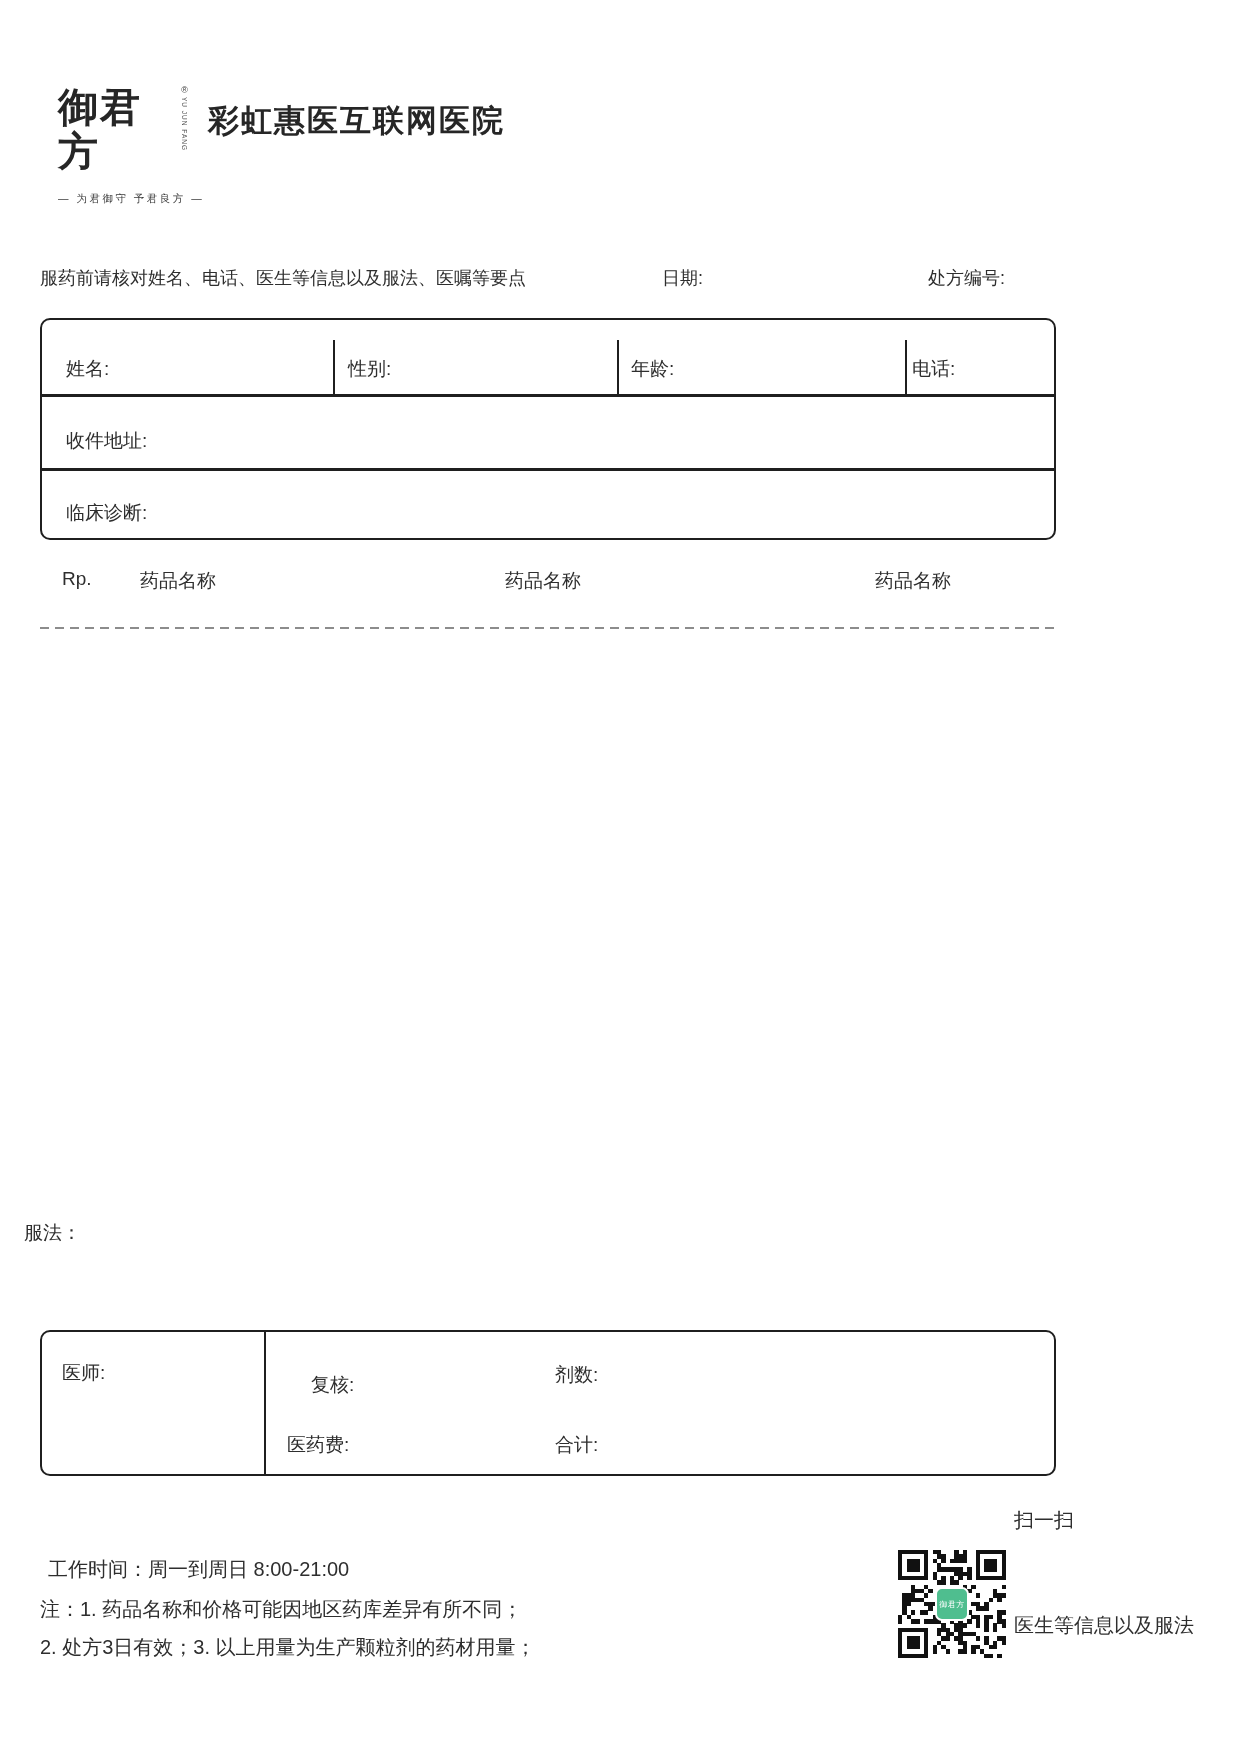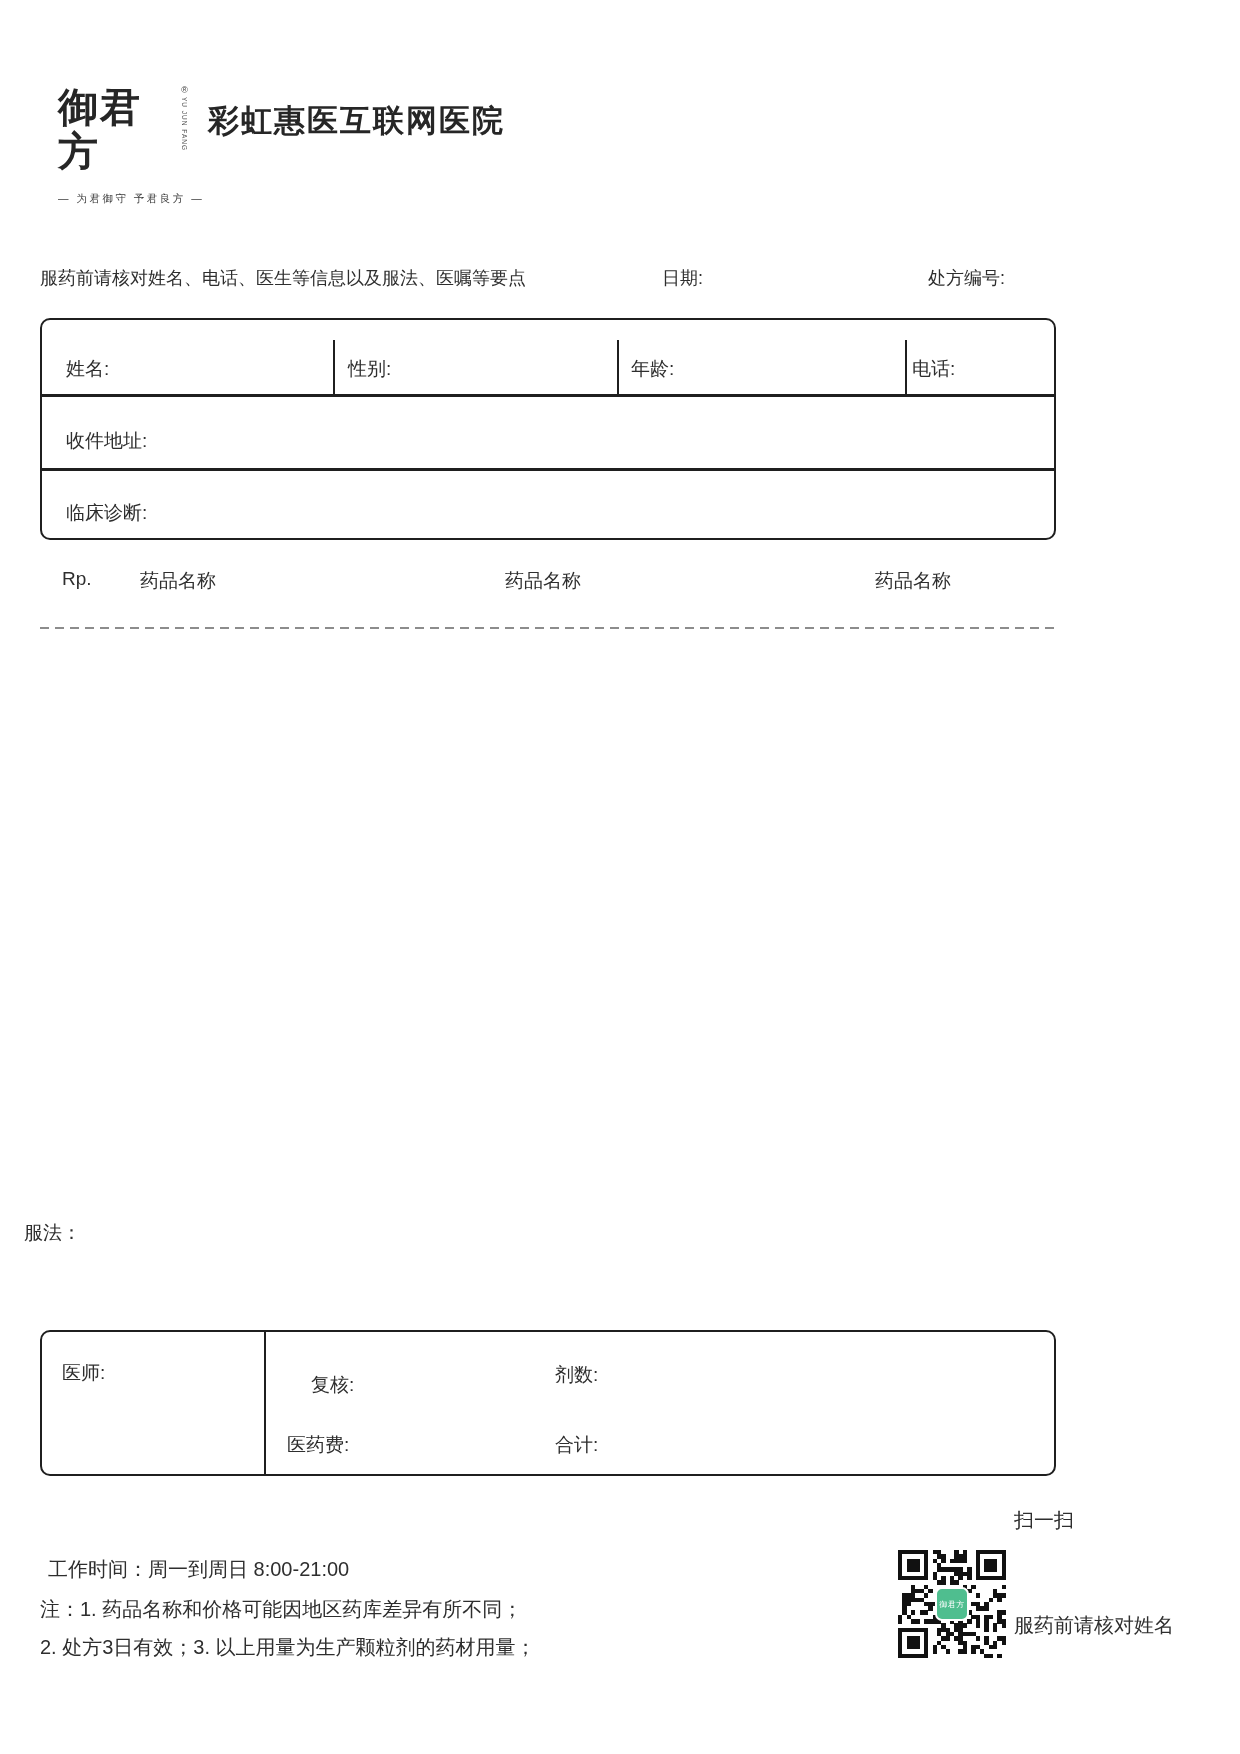--- a/index.html
+++ b/index.html
@@ -296,15 +296,15 @@
         <rect x="18" y="0" width="7" height="7" fill="#111"></rect>
         <rect x="19" y="1" width="5" height="5" fill="#fff"></rect>
         <rect x="20" y="2" width="3" height="3" fill="#111"></rect>
         <rect x="0" y="18" width="7" height="7" fill="#111"></rect>
         <rect x="1" y="19" width="5" height="5" fill="#fff"></rect>
         <rect x="2" y="20" width="3" height="3" fill="#111"></rect>
       </svg>
     <div class="qr-center" style="background: rgb(79, 190, 143);">御君方</div>
   </div>
   <span class="abs footer-text" style="left:1014px; top:1507px;">扫一扫</span>
-  <span class="abs footer-text" style="left:1014px; top:1612px;">服药前请核对姓名</span>
+  <span class="abs footer-text" style="left:1014px; top:1612px;">医生等信息以及服法</span>
 
 </div>
 
 </body></html>

